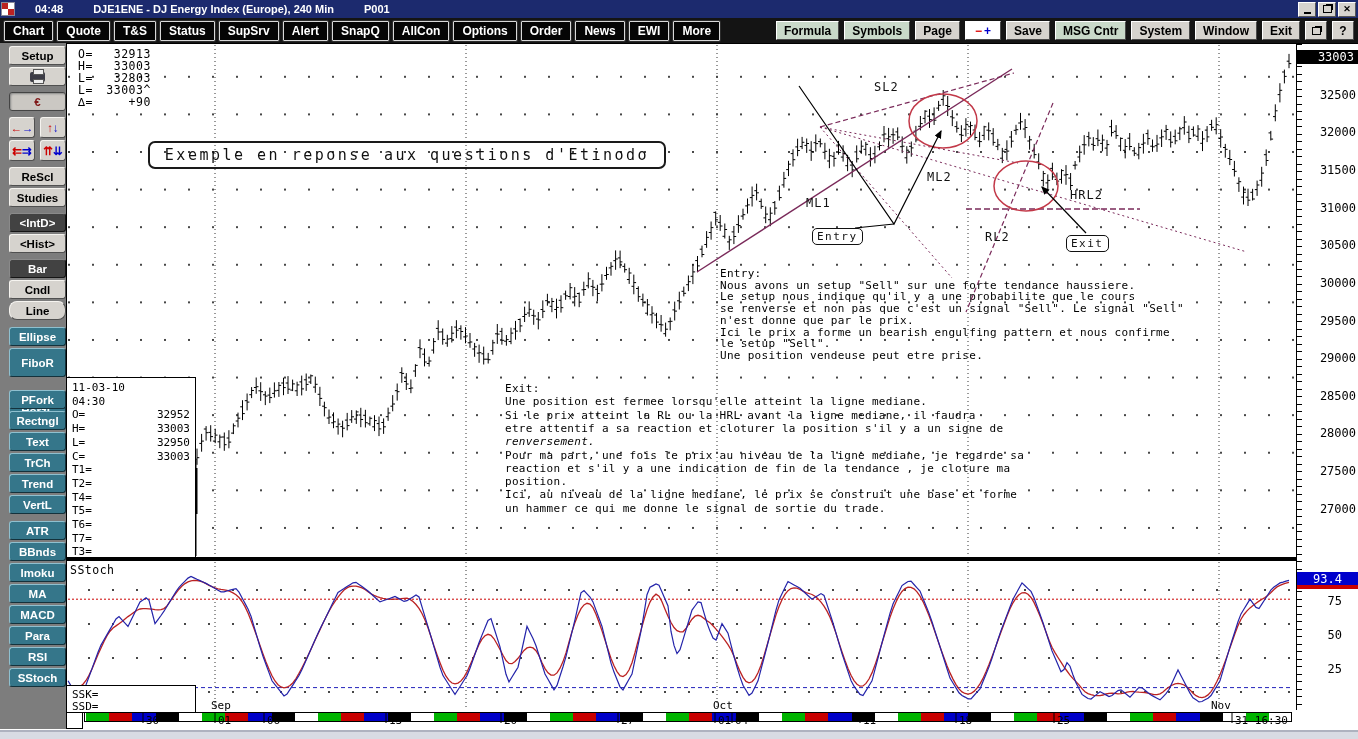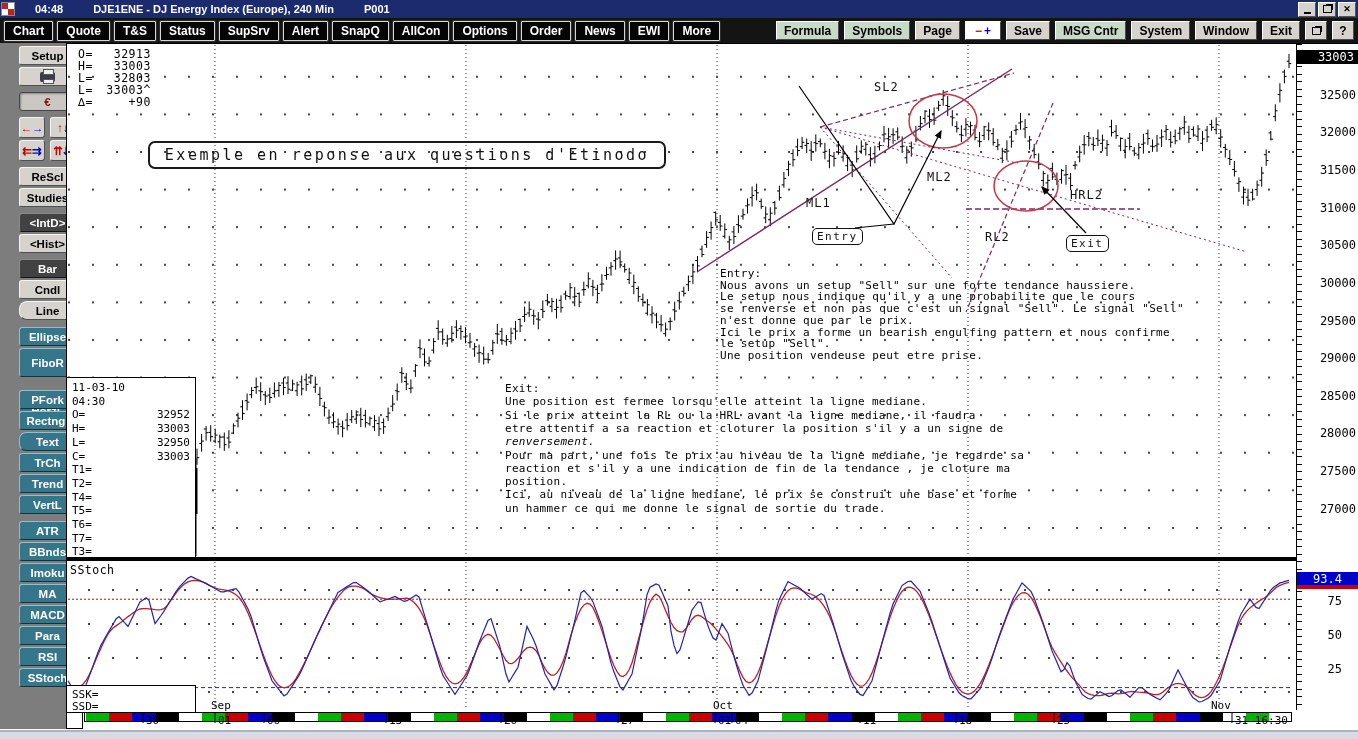--- a/index.html
+++ b/index.html
@@ -27,21 +27,21 @@
   #menu-right{margin-left:auto;display:flex;gap:5px;align-items:center;}
   .rbtn{background:#d6d3ce;color:#000;font-size:12px;font-weight:bold;height:17px;
         border-top:1px solid #fff;border-left:1px solid #fff;border-right:1px solid #4a4a4a;
         border-bottom:1px solid #4a4a4a;padding:0 7px;display:flex;align-items:center;white-space:nowrap;}
   .rbtn.green{background:#c9d9c9;}
   .rbtn.redblue{background:#fff;padding:0 9px;}
   .rb-minus{color:#d00;margin-right:2px;}
   .rb-plus{color:#00c;}
   .sqbtn{width:20px;justify-content:center;padding:0;}
   
-  #sidebar{position:absolute;left:16px;top:43px;width:64px;height:696px;background:#7d7d7d;}
+  #sidebar{position:absolute;left:6px;top:43px;width:64px;height:696px;background:#7d7d7d;}
   .sbtn{position:absolute;left:3px;width:57px;height:19px;box-sizing:border-box;border-radius:3px;
         font-size:11.5px;font-weight:bold;display:flex;align-items:center;justify-content:center;cursor:default;}
   .sb-light{background:#d6d3ce;color:#000;border-top:1px solid #f6f4f0;border-left:1px solid #f6f4f0;
             border-right:1px solid #505050;border-bottom:1px solid #505050;}
   .sb-pressed{background:#cbc8c3;color:#801818;border:1px solid #444;box-shadow:inset 1px 1px 2px #888;}
   .sb-dark{background:#424242;color:#fff;border-top:1px solid #8a8a8a;border-left:1px solid #8a8a8a;
            border-right:1px solid #151515;border-bottom:1px solid #151515;}
   .sb-teal{background:#35768a;color:#fff;border-top:1px solid #8fc0cf;border-left:1px solid #8fc0cf;
            border-right:1px solid #14323c;border-bottom:1px solid #14323c;}
   .sb-sq{width:26px;}
@@ -181,21 +181,21 @@
       <div class="sbtn sb-dark" style="top: 170px; height: 19px;">&lt;IntD&gt;</div>
       <div class="sbtn sb-light" style="top: 191px; height: 19px;">&lt;Hist&gt;</div>
       <div class="sbtn sb-dark" style="top: 216px; height: 19px;">Bar</div>
       <div class="sbtn sb-light" style="top: 237px; height: 19px;">Cndl</div>
       <div class="sbtn sb-light" style="top: 258px; height: 19px; border-radius: 8px;">Line</div>
       <div class="sbtn sb-teal" style="top: 284px; height: 19px;">Ellipse</div>
       <div class="sbtn sb-teal" style="top: 305px; height: 29px;">FiboR</div>
       <div class="sbtn sb-teal" style="top: 326px; height: 19px; margin-top: 32px;">HorzL</div>
       <div class="sbtn sb-teal" style="top: 347px; height: 19px;">PFork</div>
       <div class="sbtn sb-teal" style="top: 368px; height: 19px;">Rectngl</div>
-      <div class="sbtn sb-teal" style="top: 389px; height: 19px; border-radius: 7px;">Text</div>
+      <div class="sbtn sb-teal" style="top: 389px; height: 19px;">Text</div>
       <div class="sbtn sb-teal" style="top: 410px; height: 19px;">TrCh</div>
       <div class="sbtn sb-teal" style="top: 431px; height: 19px;">Trend</div>
       <div class="sbtn sb-teal" style="top: 452px; height: 19px;">VertL</div>
       <div class="sbtn sb-teal" style="top: 478px; height: 19px;">ATR</div>
       <div class="sbtn sb-teal" style="top: 499px; height: 19px;">BBnds</div>
       <div class="sbtn sb-teal" style="top: 520px; height: 19px;">Imoku</div>
       <div class="sbtn sb-teal" style="top: 541px; height: 19px;">MA</div>
       <div class="sbtn sb-teal" style="top: 562px; height: 19px;">MACD</div>
       <div class="sbtn sb-teal" style="top: 583px; height: 19px;">Para</div>
       <div class="sbtn sb-teal" style="top: 604px; height: 19px;">RSI</div>

